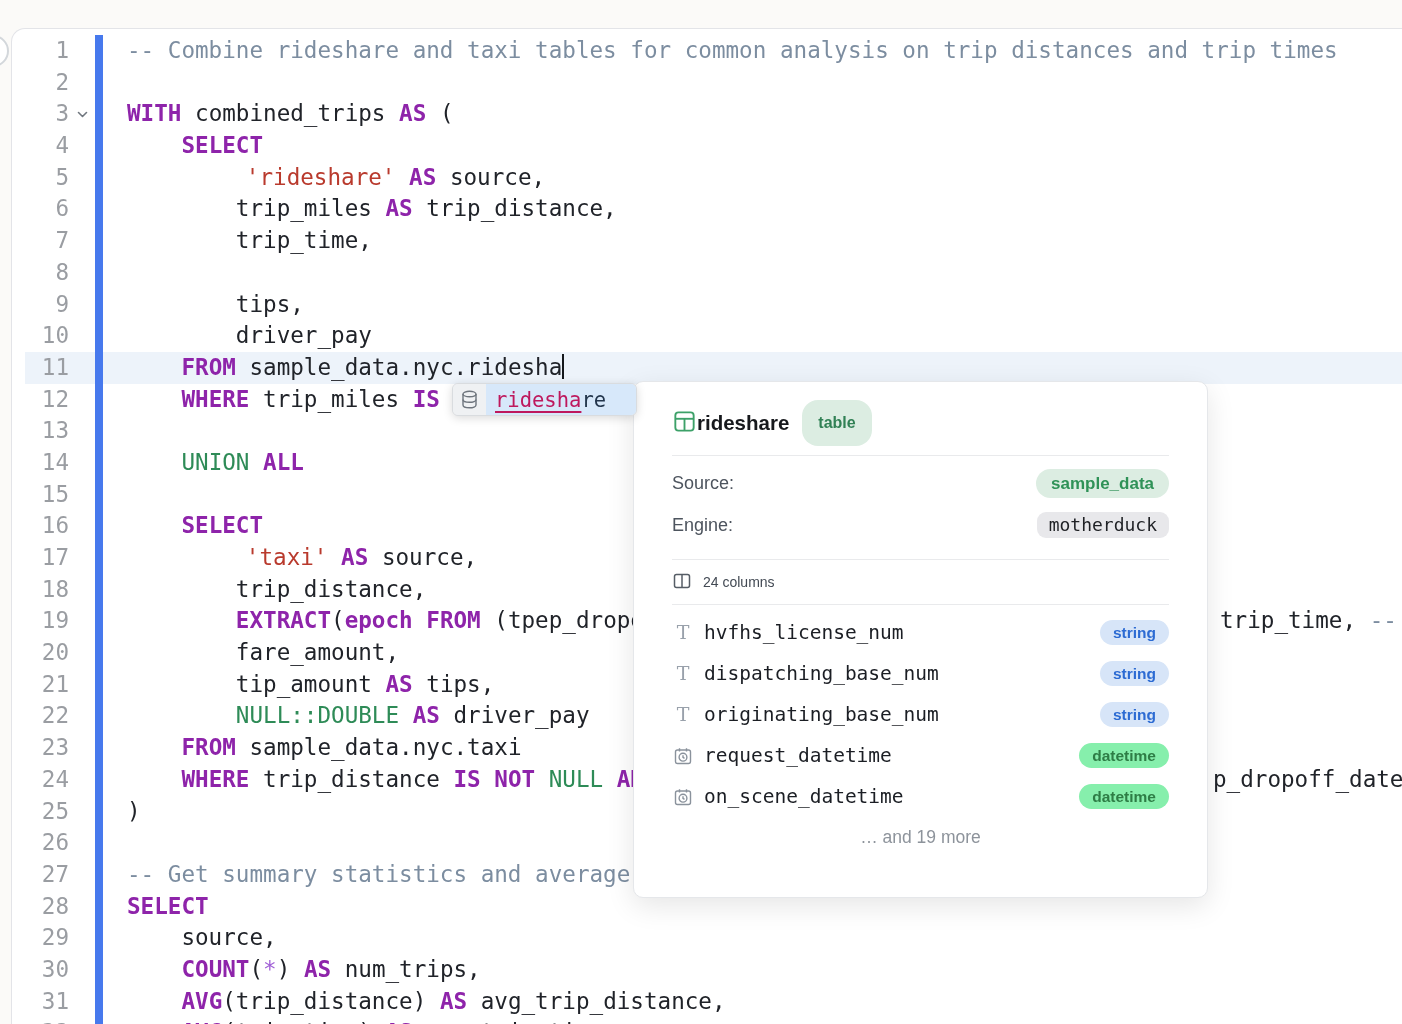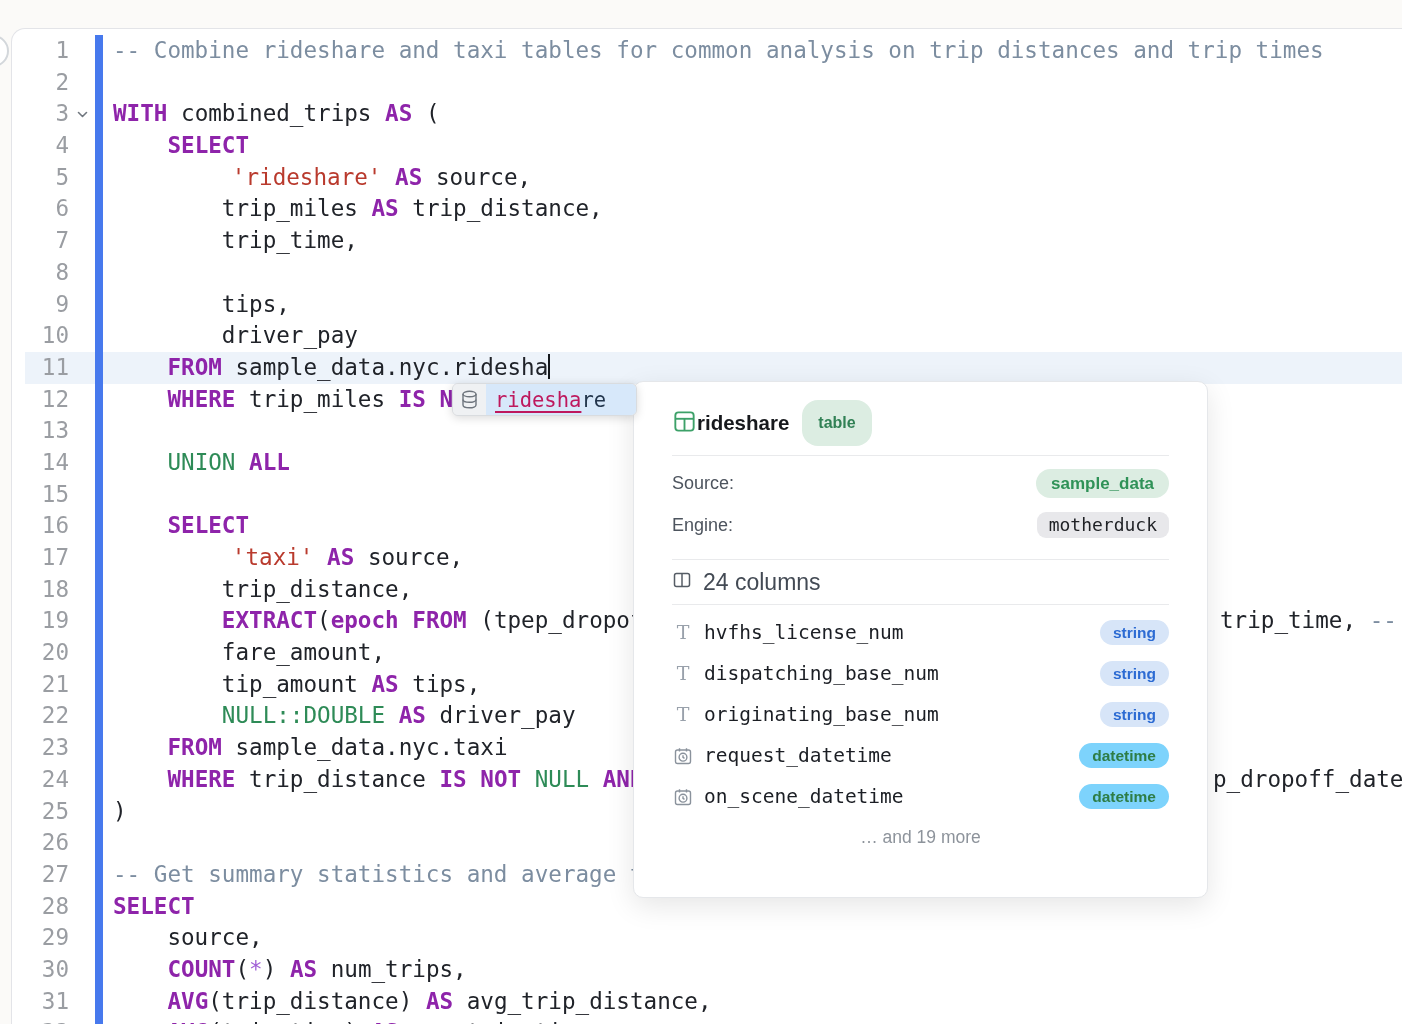--- a/index.html
+++ b/index.html
@@ -23,21 +23,21 @@
   }
   .code-lines{
     position:absolute;left:0;top:6px;right:0;
     font-family:"DejaVu Sans Mono",monospace;font-size:22.6px;line-height:31.7px;
   }
   .row{display:flex;height:31.7px;white-space:pre;position:relative;}
   .row.active{background:linear-gradient(to right,transparent 13px,#edf3fa 13px);}
   .ln{width:57px;text-align:right;color:#9a9da2;flex:none;}
   .fold{width:26px;flex:none;display:flex;align-items:center;justify-content:center;}
   .barsp{width:8px;flex:none;}
-  .code{padding-left:10px;color:#202329;flex:none;}
+  .code{padding-left:24px;color:#202329;flex:none;}
   .c-plain{color:#202329;}
   .c-kw{color:#8e24aa;font-weight:bold;}
   .c-green{color:#2e8b57;}
   .c-str{color:#b93a2d;margin-left:10px;}
   .c-comment{color:#7c8da0;}
   .c-star{color:#a05fd6;}
   .caret{display:inline-block;width:2px;height:25px;background:#15181c;vertical-align:-4px;}
   .rfrag{position:absolute;top:0;white-space:pre;}
   
   .ac{
@@ -69,30 +69,30 @@
   }
   .divider{height:1px;background:#e9eaec;}
   .d1{margin-top:17px;}
   .d2{margin-top:13px;}
   .info-rows{margin-top:6px;}
   .info-row{height:42px;display:flex;align-items:center;justify-content:space-between;}
   .info-label{font-size:18px;color:#4d545e;}
   .pill{line-height:1;border-radius:15px;}
   .pill-green{background:#dcede2;color:#2f9257;font-weight:bold;font-size:17px;padding:6px 15px;}
   .pill-gray{background:#e8e8eb;color:#1f2125;font-family:"DejaVu Sans Mono",monospace;font-size:18px;padding:4px 12px;border-radius:9px;}
-  .cols-head{height:44px;display:flex;align-items:center;color:#434a54;font-size:23px;}
+  .cols-head{height:44px;display:flex;align-items:center;color:#434a54;font-size:14px;}
   .cols-head .txt{margin-left:11px;}
   .col-rows{margin-top:7px;}
   .col-row{height:41px;display:flex;align-items:center;}
   .col-icon{width:22px;display:flex;align-items:center;justify-content:center;flex:none;}
   .col-name{margin-left:10px;font-family:"DejaVu Sans Mono",monospace;font-size:19.5px;color:#1b1e24;}
   .col-sp{flex:1;}
   .tpill{line-height:1;border-radius:13px;font-weight:bold;font-size:15.5px;padding:5px 13px;}
   .tpill-blue{background:#d7e5f8;color:#2c6bd3;}
-  .tpill-green{background:#7dd3fc;color:#2e7d46;}
+  .tpill-green{background:#86efac;color:#2e7d46;}
   .more{height:40px;display:flex;align-items:center;justify-content:center;color:#8d939b;font-size:17.5px;}
   .ticon{font-family:"DejaVu Serif",serif;font-size:19px;color:#99a1ab;line-height:1;}
 </style>
 </head>
 <body>
 
 <div class="edge-circle"></div>
 
 <div class="panel">
   <div class="gutter-bar"></div>

